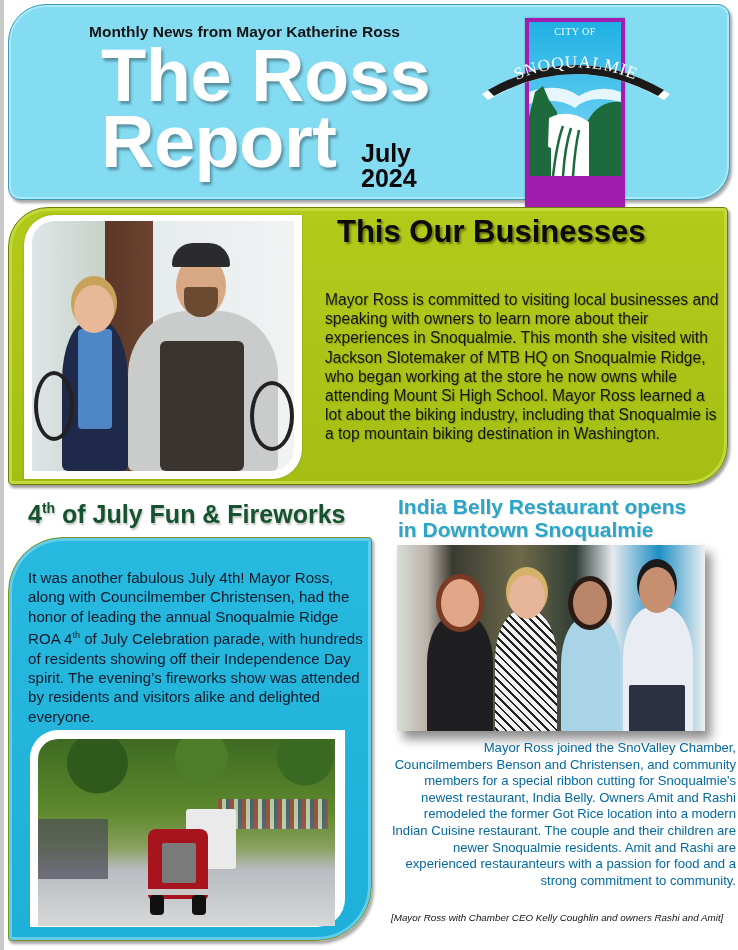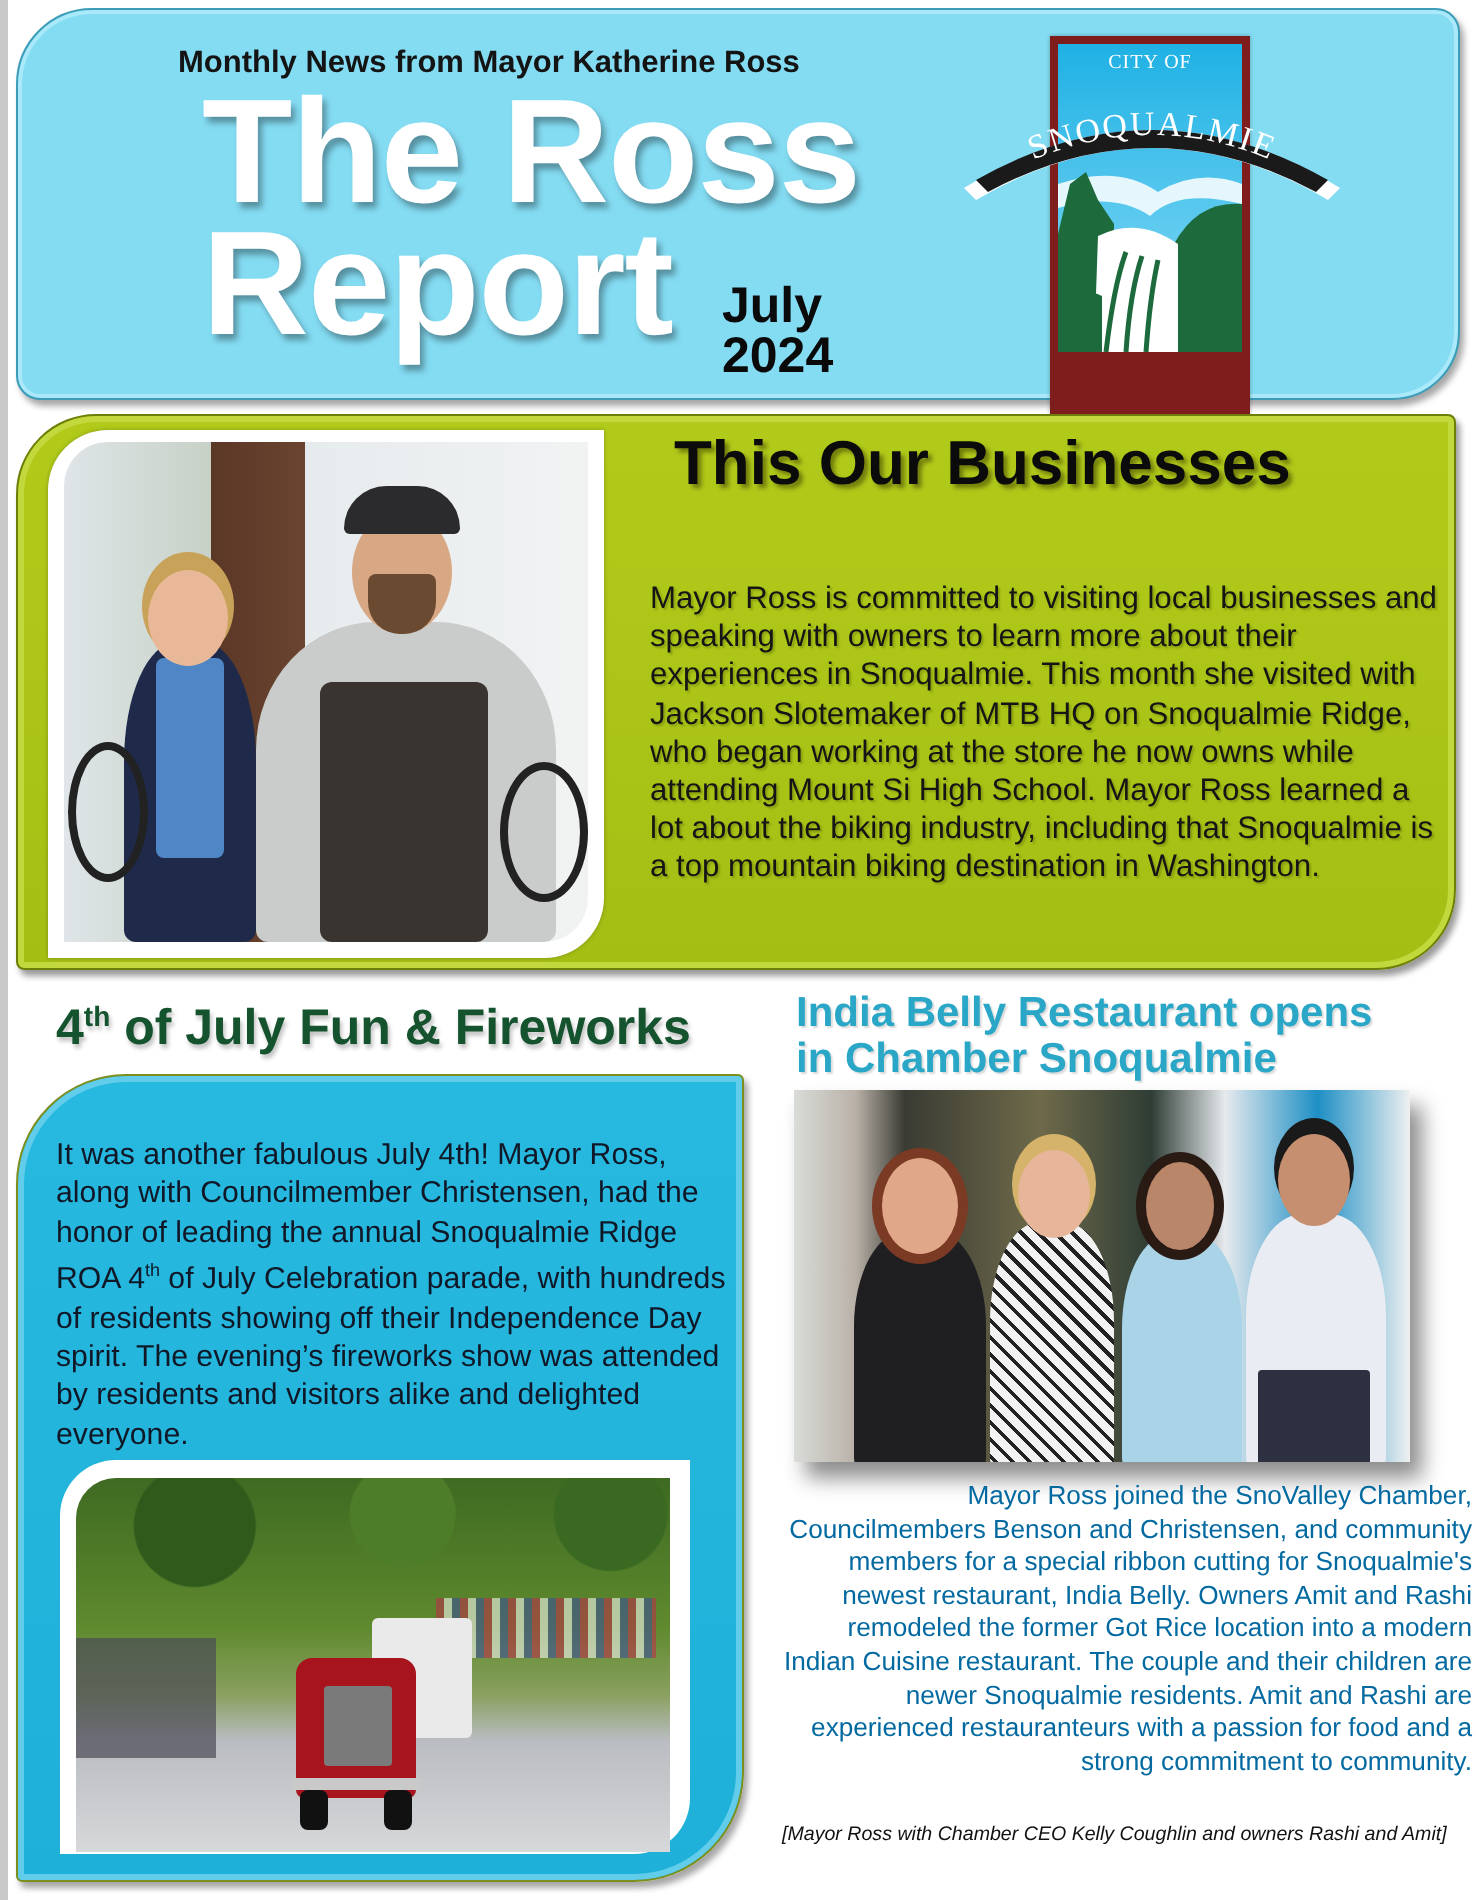--- a/index.html
+++ b/index.html
@@ -25,21 +25,21 @@
     text-shadow: 2px 3px 3px rgba(0,0,0,0.35);
     letter-spacing: -0.5px;
   }
   .masthead .title .line2 { display: block; }
   .masthead .issue {
     position: absolute; left: 352px; top: 120px;
     font-weight: bold; font-size: 25px; line-height: 25px; color: #0a0a0a; margin-top: 16px;
   }
   .logo {
     position: absolute; left: 525px; top: 18px; width: 100px; height: 200px;
-    background: #7f1d1d; box-shadow: 0 0 2px rgba(0,0,0,0.3);
+    background: #a21caf; box-shadow: 0 0 2px rgba(0,0,0,0.3);
     padding: 4px;
   }
   .logo-inner { position: relative; width: 100%; height: 100%; overflow: hidden; }
   .logo .sky { position: absolute; left: 0; top: 0; width: 100%; height: 60%; background: linear-gradient(#1fb1e4, #6fd1f2); }
   .logo .cityof { position: absolute; left: 0; top: 4px; width: 100%; text-align: center; font-family: "Liberation Serif", serif; font-size: 10px; color: #fff; letter-spacing: 0.5px; }
   .logo svg { position: absolute; left: 0; top: 0; }
   .banner {
     position: absolute; left: 478px; top: 42px; width: 196px; height: 60px;
   }
 
@@ -199,21 +199,21 @@
   <div style="position:absolute;left:148px;top:70px;width:50px;height:60px;background:#eaeaea;border-radius:3px;"></div>
   <div style="position:absolute;left:110px;top:90px;width:60px;height:70px;background:#a8141e;border-radius:8px 8px 4px 4px;"></div>
   <div style="position:absolute;left:124px;top:104px;width:34px;height:40px;background:#7a7a7a;border-radius:2px;"></div>
   <div style="position:absolute;left:108px;top:150px;width:64px;height:6px;background:#c9c9c9;"></div>
   <div style="position:absolute;left:112px;top:156px;width:14px;height:20px;background:#111;border-radius:4px;"></div>
   <div style="position:absolute;left:154px;top:156px;width:14px;height:20px;background:#111;border-radius:4px;"></div>
 </div>
 
 <h2 class="ib-heading">
   <div>India Belly Restaurant opens</div>
-  <div>in Chamber Snoqualmie</div>
+  <div>in Downtown Snoqualmie</div>
 </h2>
 <div class="ib-photo" title="Mayor Ross with Chamber CEO and owners at India Belly">
 
   <div class="person" style="left:30px;top:70px;width:66px;height:120px;background:#1f1f22;"></div>
   <div class="head" style="left:44px;top:34px;width:38px;height:48px;background:#e0a888;box-shadow:0 0 0 5px #7a3a24;"></div>
 
   <div class="person" style="left:98px;top:66px;width:62px;height:124px;background:repeating-linear-gradient(45deg,#f2f2f2 0 4px,#222 4px 6px);"></div>
   <div class="head" style="left:112px;top:30px;width:36px;height:44px;background:#e6b59a;box-shadow:0 -5px 0 3px #d6b36a;"></div>
 
   <div class="person" style="left:164px;top:72px;width:60px;height:118px;background:#a9d3e6;"></div>

